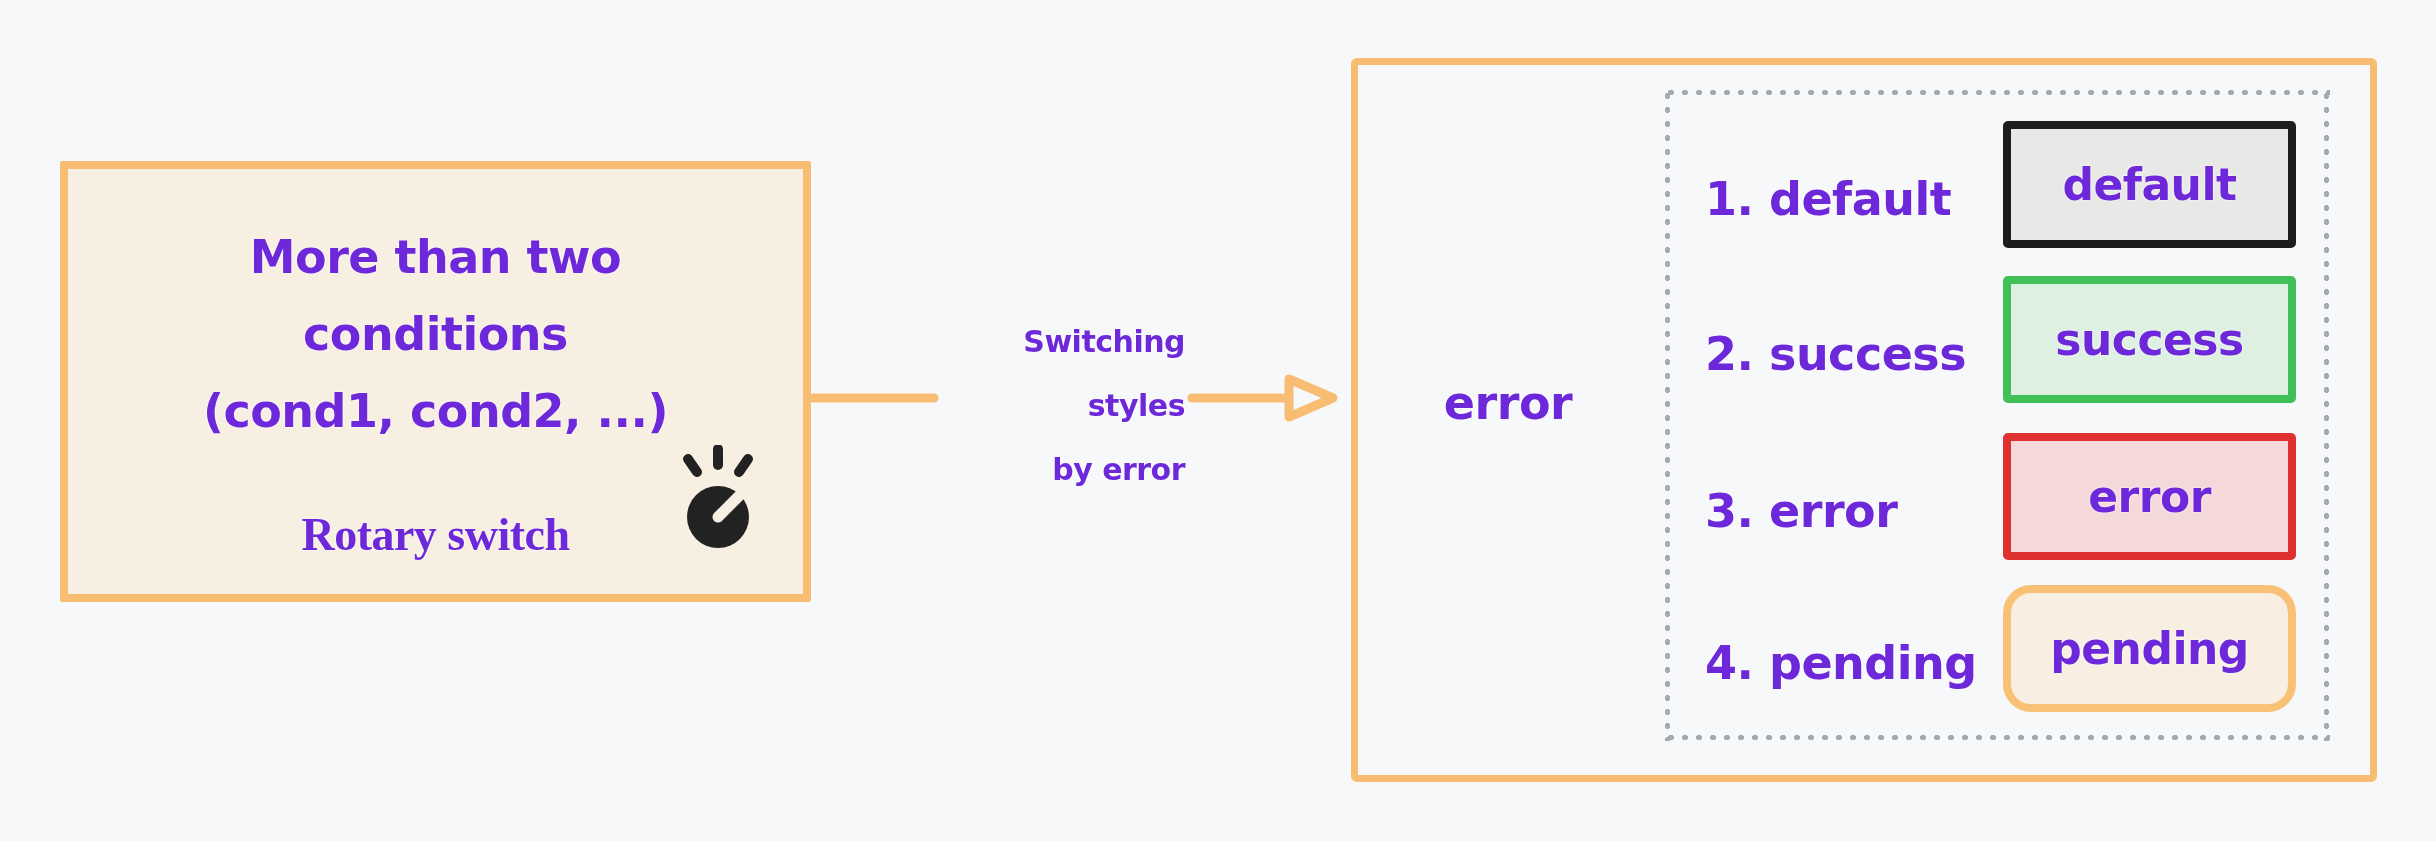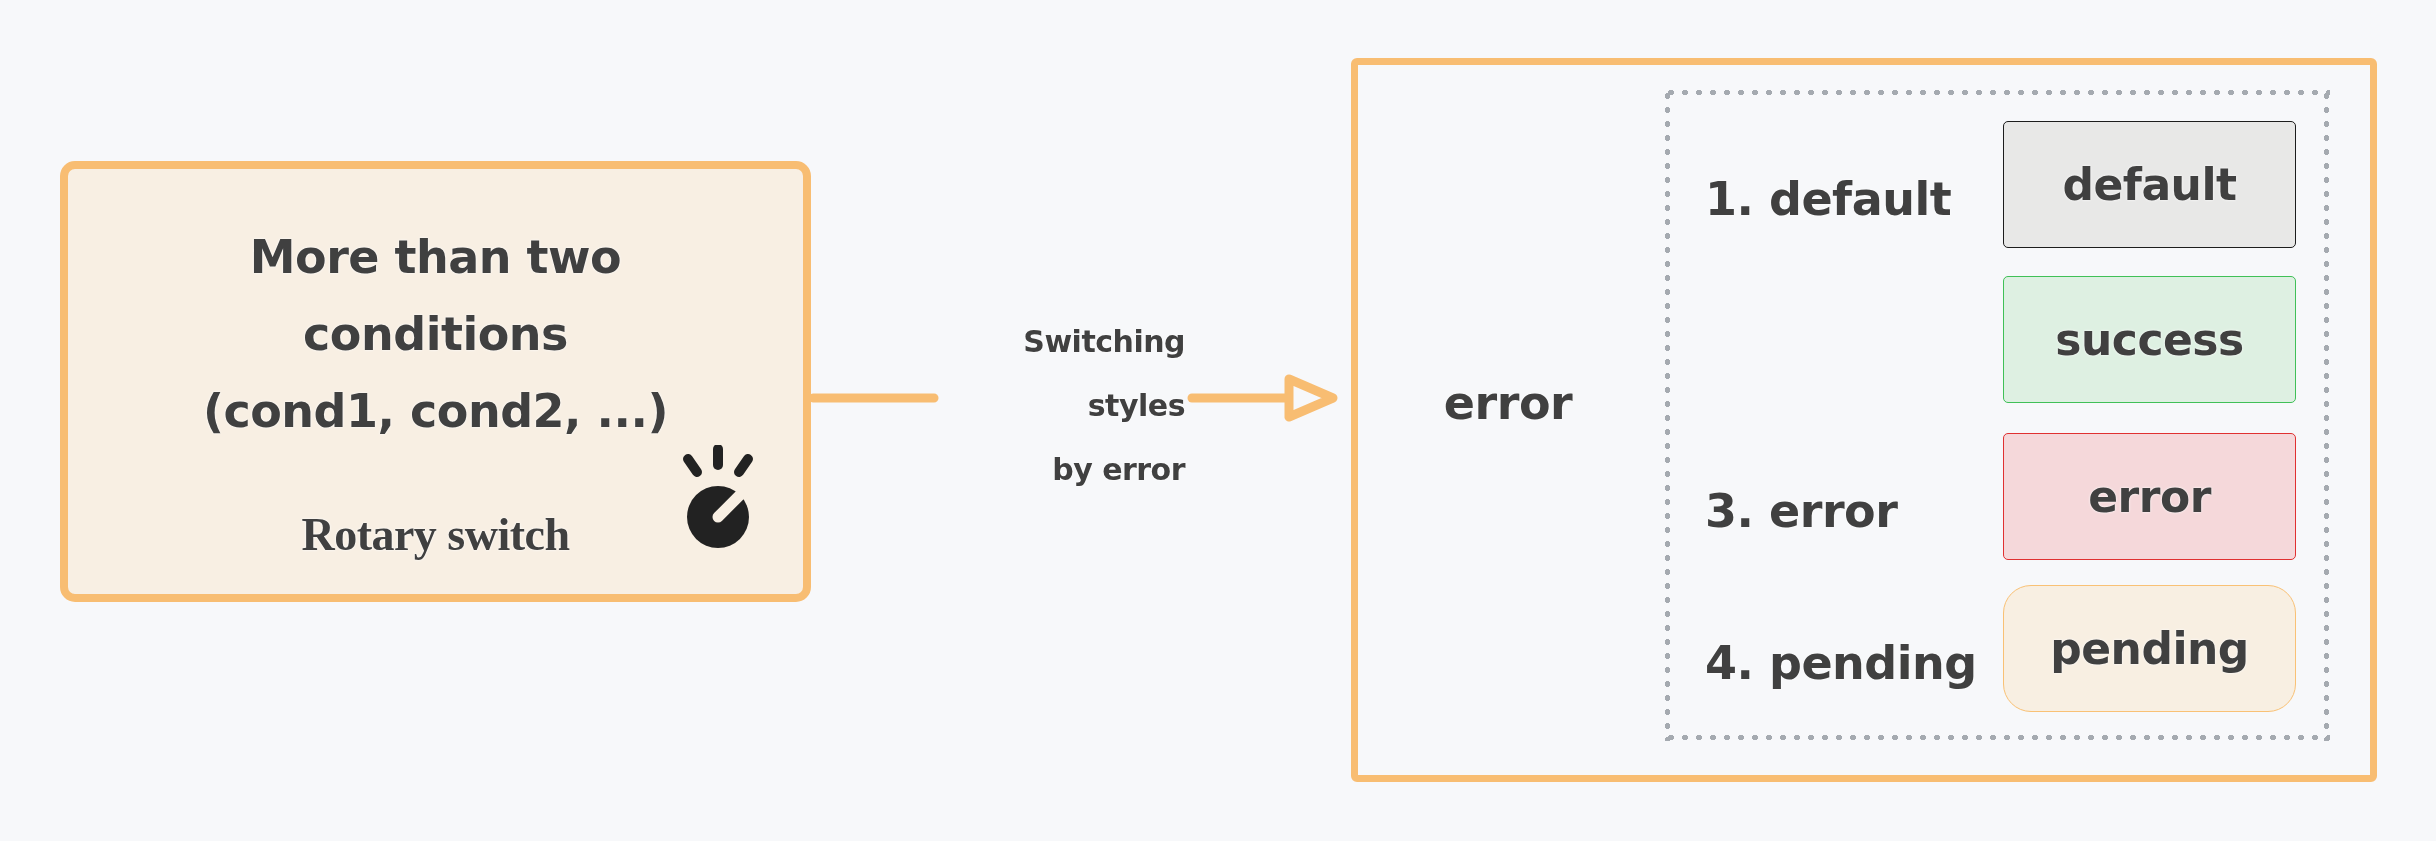--- a/index.html
+++ b/index.html
@@ -9,34 +9,34 @@
     overflow: hidden;
   }
   .canvas {
     position: relative;
     width: 2436px; height: 841px;
     background: #f7f8fa;
     color: #222222;
   }
   .ink-text {
     font-weight: bold;
-    color: #404040;
+    color: #6d28d9;
     letter-spacing: -0.5px;
     text-shadow: 0 0 3px rgba(255,255,255,0.85), 0 0 1px rgba(255,255,255,0.85);
   }
 
   
   .left-box {
     position: absolute;
     left: 60px; top: 161px;
     width: 751px; height: 441px;
     box-sizing: border-box;
     background: #f8efe3;
     border: 8px solid #f8bd72;
-    border-radius: 15px;
+    border-radius: 2px;
   }
   .left-box-lines {
     position: absolute;
     left: 0; right: 0; top: 50px;
     text-align: center;
     font-size: 46px;
     line-height: 77px;
   }
   .left-box-caption-row {
     position: absolute;
@@ -124,21 +124,21 @@
     left: 41px; top: 50%;
     transform: translateY(calc(-50% + 14px));
     font-size: 46px;
     white-space: nowrap;
   }
   .badge {
     position: absolute;
     left: 339px; top: 0;
     width: 293px; height: 127px;
     box-sizing: border-box;
-    border: 1px solid #ef4444;
+    border: 8px solid #ef4444;
     border-radius: 5px;
     display: flex;
     align-items: center;
     justify-content: center;
     font-size: 44px;
   }
 </style>
 </head>
 <body>
 
@@ -183,20 +183,21 @@
       <div class="dot-edge dot-v dot-right"></div>
 
       <div class="case-row case-row-1">
         <span class="case-index ink-text">1. default</span>
         <div class="badge ink-text" style="background-color: rgb(232, 232, 231); border-color: rgb(29, 29, 29);">
           <span>default</span>
         </div>
       </div>
 
       <div class="case-row case-row-2">
+        <span class="case-index ink-text">2. success</span>
         <div class="badge ink-text" style="background-color: rgb(222, 240, 226); border-color: rgb(64, 192, 87);">
           <span>success</span>
         </div>
       </div>
 
       <div class="case-row case-row-3">
         <span class="case-index ink-text">3. error</span>
         <div class="badge ink-text" style="background-color: rgb(245, 216, 218); border-color: rgb(224, 49, 49);">
           <span>error</span>
         </div>

